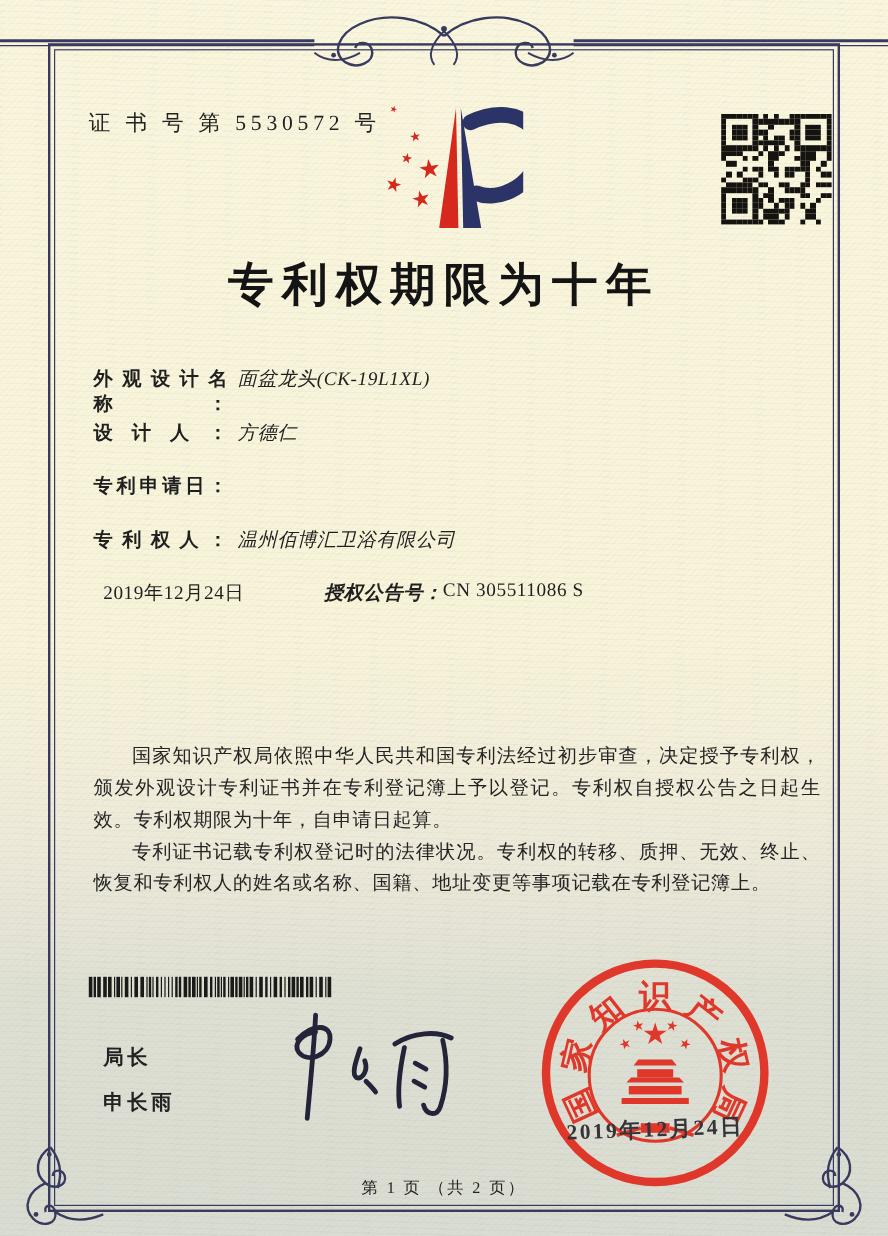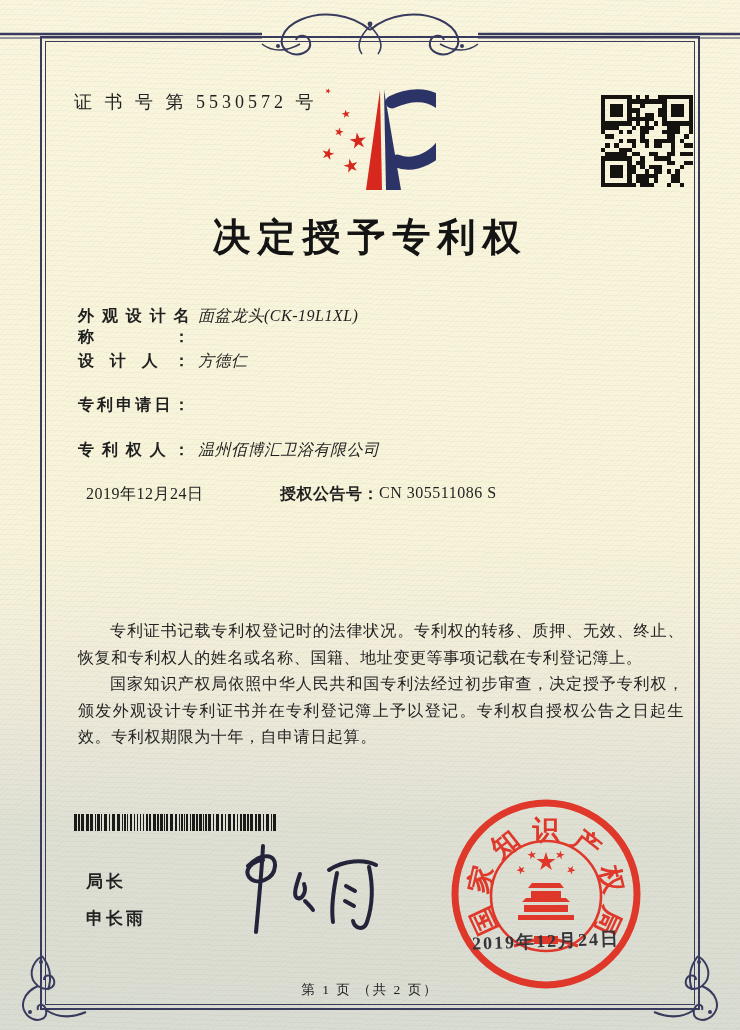--- a/index.html
+++ b/index.html
@@ -22,21 +22,21 @@
   .cert-no{left:74px;top:90px;font-size:18px;letter-spacing:4px;font-weight:normal;color:#222;}
   .title{left:0;top:212px;width:740px;text-align:center;font-size:38px;font-weight:bold;
          letter-spacing:7px;color:#141414;}
   .fields{left:78px;top:306px;width:590px;font-size:16px;}
   .frow{display:flex;align-items:flex-start;min-height:44.5px;letter-spacing:0.5px;}
   .flabel{display:inline-block;width:112px;text-align:justify;text-align-last:justify;
           flex:0 0 112px;font-weight:700;}
   .fvalue{flex:1;padding-left:8px;font-style:italic;}
   .grant-row{display:flex;min-height:44px;letter-spacing:0.5px;}
   .grant-row .fvalue2{width:168px;padding-left:8px;}
-  .glabel2{font-weight:600;margin-left:26px;}
+  .glabel2{font-weight:600;margin-left:16px;font-style:italic;}
   .paras{left:78px;top:618px;width:606px;font-size:16px;line-height:26.5px;
          letter-spacing:0.6px;text-align:justify;color:#242424;}
   .paras p{margin:0;text-indent:2em;}
   .barcode{left:74px;top:814px;width:208px;height:17px;display:flex;align-items:stretch;}
   .barcode i{display:block;height:100%;}
   .officer{left:86px;top:870px;font-size:17px;letter-spacing:3px;font-weight:600;color:#222;}
   .officer div{margin-bottom:14px;}
   .qr{left:601px;top:95px;width:92px;height:92px;display:grid;
       grid-template-columns:repeat(21,1fr);grid-template-rows:repeat(21,1fr);}
   .qr i{display:block;}
@@ -531,21 +531,21 @@
       <i></i>
       <i></i>
       <i class="d"></i>
       <i></i>
       <i></i>
       <i class="d"></i>
       <i></i>
       <i></i>
     </div>
 
-  <div class="abs title">决定授予专利权</div>
+  <div class="abs title">专利权期限为十年</div>
 
   <div class="abs fields">
     <div class="frow">
       <span class="flabel">外观设计名称：</span>
       <span class="fvalue">面盆龙头(CK-19L1XL)</span>
     </div>
     <div class="frow">
       <span class="flabel">设计人：</span>
       <span class="fvalue">方德仁</span>
     </div>
@@ -557,22 +557,22 @@
       <span class="fvalue">温州佰博汇卫浴有限公司</span>
     </div>
     <div class="grant-row">
       <span class="fvalue2">2019年12月24日</span>
       <span class="glabel2">授权公告号：</span>
       <span>CN 305511086 S</span>
     </div>
   </div>
 
   <div class="abs paras">
+    <p>国家知识产权局依照中华人民共和国专利法经过初步审查，决定授予专利权，颁发外观设计专利证书并在专利登记簿上予以登记。专利权自授权公告之日起生效。专利权期限为十年，自申请日起算。</p>
     <p>专利证书记载专利权登记时的法律状况。专利权的转移、质押、无效、终止、恢复和专利权人的姓名或名称、国籍、地址变更等事项记载在专利登记簿上。</p>
-    <p>国家知识产权局依照中华人民共和国专利法经过初步审查，决定授予专利权，颁发外观设计专利证书并在专利登记簿上予以登记。专利权自授权公告之日起生效。专利权期限为十年，自申请日起算。</p>
   </div>
 
   <div class="abs barcode">
       <i style="width: 3px; background: rgb(26, 26, 24); margin-right: 1px;"></i>
       <i style="width: 2px; background: rgb(26, 26, 24); margin-right: 1px;"></i>
       <i style="width: 3px; background: rgb(26, 26, 24); margin-right: 2px;"></i>
       <i style="width: 3px; background: rgb(26, 26, 24); margin-right: 1px;"></i>
       <i style="width: 3px; background: rgb(26, 26, 24); margin-right: 2px;"></i>
       <i style="width: 1px; background: rgb(26, 26, 24); margin-right: 1px;"></i>
       <i style="width: 3px; background: rgb(26, 26, 24); margin-right: 1px;"></i>

